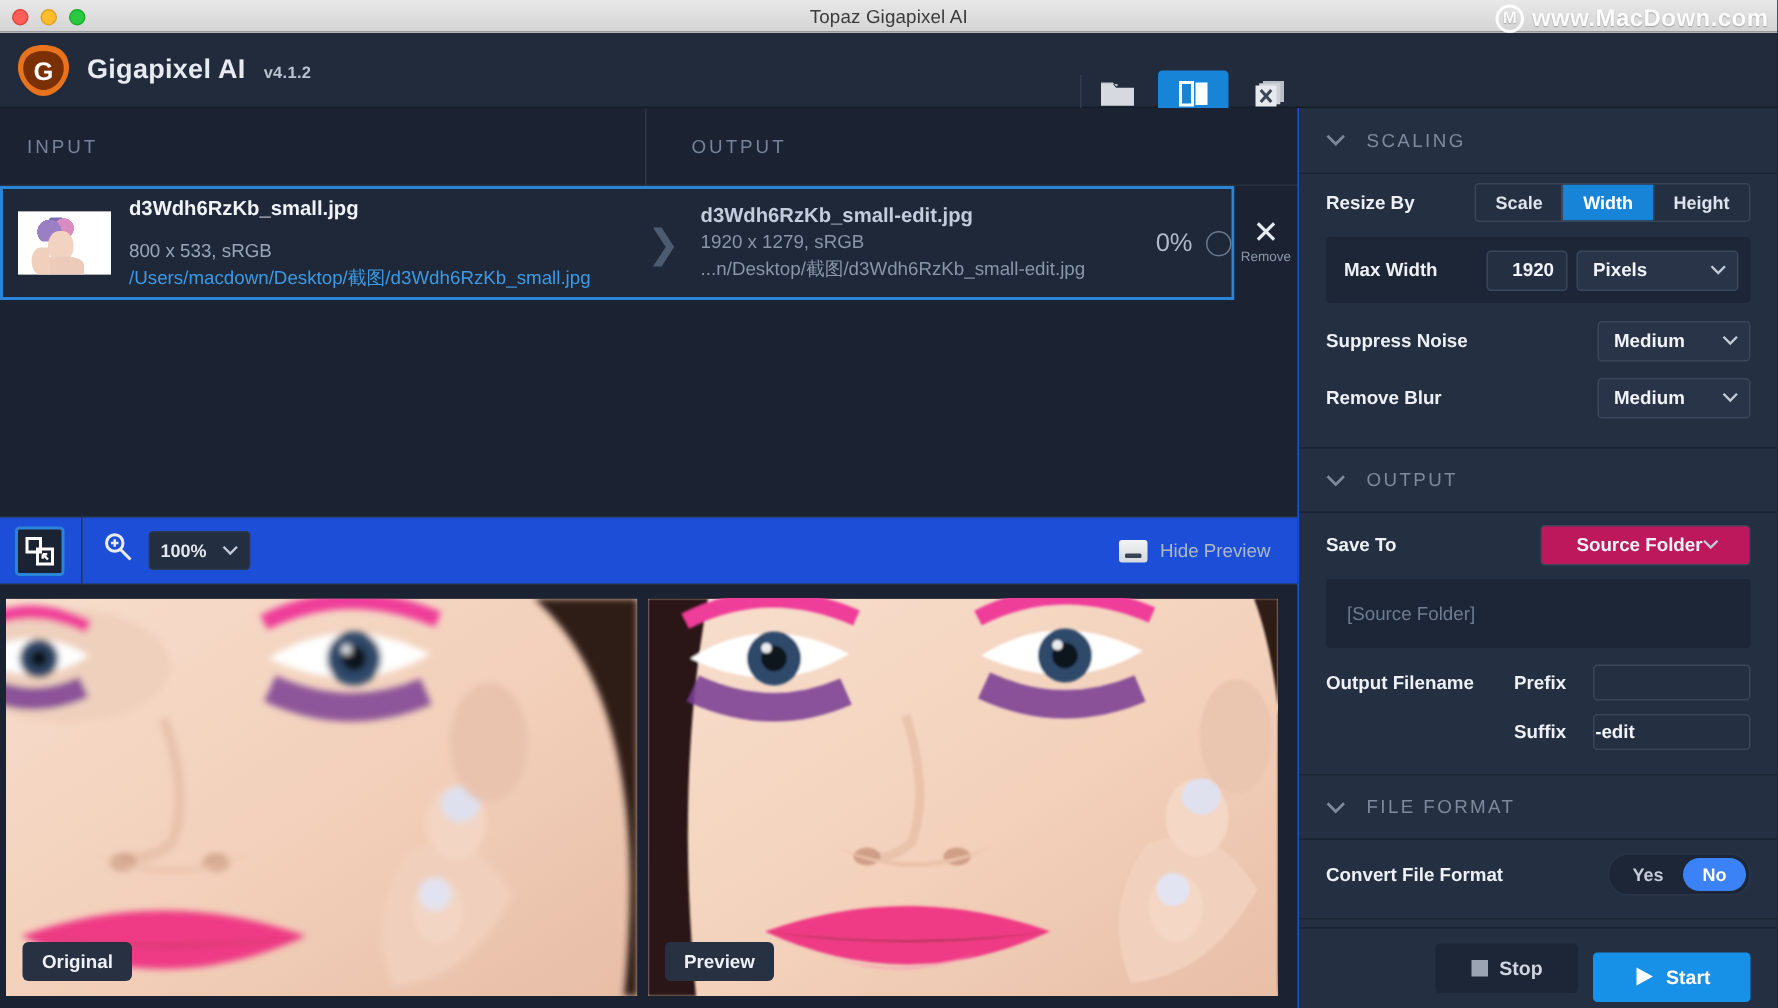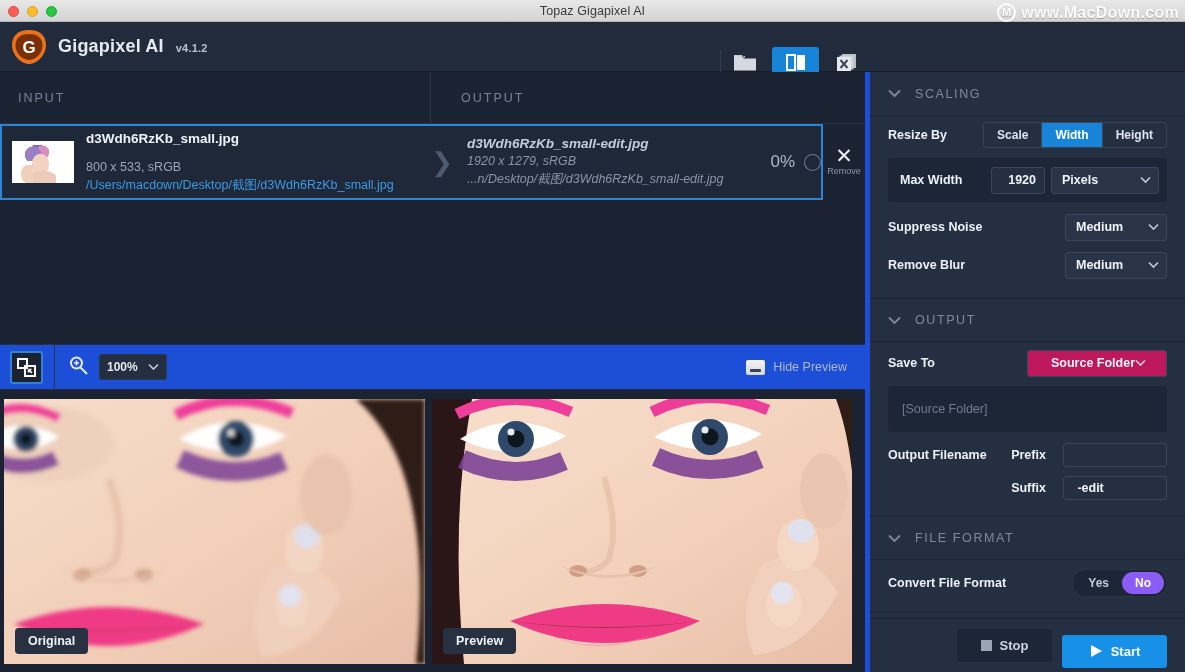--- a/index.html
+++ b/index.html
@@ -108,21 +108,21 @@
   }
   .thumb .arm {
     position:absolute; left:9px; top:24px; width:12px; height:18px;
     background:#f0cfbd; border-radius:50% 0 0 50%;
   }
   .finfo { margin-left: 12px; width: 340px; }
   .fname { font-size: 13.5px; color: #f0f3f7; font-weight: bold; }
   .fmeta { font-size: 12.5px; color: #9aa6b8; margin-top: 14px; }
   .fpath { font-size: 12.5px; color: #3c9ae4; margin-top: 3px; }
   .chev { color: #4d5b70; font-size: 26px; margin-left: 6px; font-weight: 300; }
-  .outinfo { margin-left: 14px; width: 300px; font-style: italic; }
+  .outinfo { margin-left: 14px; width: 300px; }
   .o-name { font-size: 13.5px; color: #c2ccda; font-weight: bold; }
   .o-meta { font-size: 12.5px; color: #8a95a8; margin-top: 3px; }
   .o-path { font-size: 12.5px; color: #8a95a8; margin-top: 3px; }
   .pct { font-size: 17px; color: #aeb8c7; margin-left: 4px; }
   .spinner {
     width: 17px; height: 17px; border-radius: 50%;
     border: 1.5px solid #6d7a8e; margin-left: 9px;
   }
   .removebtn {
     position: absolute; left: 823px; top: 124px; width: 42px; height: 76px;
@@ -177,21 +177,21 @@
 
   .tagbtn {
     position: absolute; bottom: 10px; left: 11px;
     padding: 6px 13px; border-radius: 4px; background: #283142;
     color: #eef1f6; font-size: 12.5px; font-weight: bold; cursor: pointer;
   }
 
   
   .sidebar {
     position: absolute; right: 0; top: 72px; width: 320px; height: 600px;
-    background: #242f42; border-left: 5px solid #1d4ed8;
+    background: #242f42; border-left: 1px solid #1d4ed8;
   }
   .sect-head {
     height: 44px; display: flex; align-items: center; gap: 14px;
     padding-left: 18px; border-bottom: 1px solid #1b2432; cursor: pointer;
   }
   .sect-head .t { font-size: 12.5px; color: #7d8a9e; letter-spacing: 1.6px; }
   .caret { color: #7d8a9e; font-size: 13px; }
   .row {
     display: flex; align-items: center; padding: 0 18px; height: 38px;
   }
@@ -233,31 +233,31 @@
     margin: 2px 18px 0 18px; height: 46px; background: #1d2636;
     border-radius: 3px; display: flex; align-items: center; padding-left: 14px;
     font-size: 12.5px; color: #6f7c90;
   }
   .fnrow { display: flex; align-items: center; padding: 0 18px; height: 29px; }
   .fnrow .ol { font-size: 12.5px; color: #edf1f6; font-weight: bold; width: 132px; }
   .fnrow .ps { font-size: 12.5px; color: #edf1f6; font-weight: bold; width: 56px; }
   .textinput {
     width: 110px; height: 24px; background: #242f42; border: 1px solid #3b465a;
     border-radius: 3px; font-size: 12.5px; color: #f0f3f8; font-weight: bold;
-    display: flex; align-items: center; padding-left: 13px;
+    display: flex; align-items: center; padding-left: 0;
   }
   .toggle {
     margin-left: auto; display: flex; align-items: center;
     background: #1d2636; border-radius: 13px; padding: 2px; border:1px solid #33405490;
   }
   .tg {
     padding: 4px 13px; font-size: 12px; font-weight: bold; border-radius: 11px;
     color: #c3cbd8; cursor: pointer;
   }
-  .tg.on { background: #8b5cf6; color: #fff; }
+  .tg.on { background: #3b82f6; color: #fff; }
 
   .actions {
     position: absolute; left: 0; right: 0; bottom: 0; height: 54px;
     border-top: 1px solid #1b2432;
     display: flex; align-items: center; justify-content: flex-end;
     gap: 10px; padding-right: 18px;
   }
   .btn {
     height: 33px; border-radius: 3px; display: flex; align-items: center;
     justify-content: center; gap: 8px; font-size: 13px; font-weight: bold; cursor: pointer;

